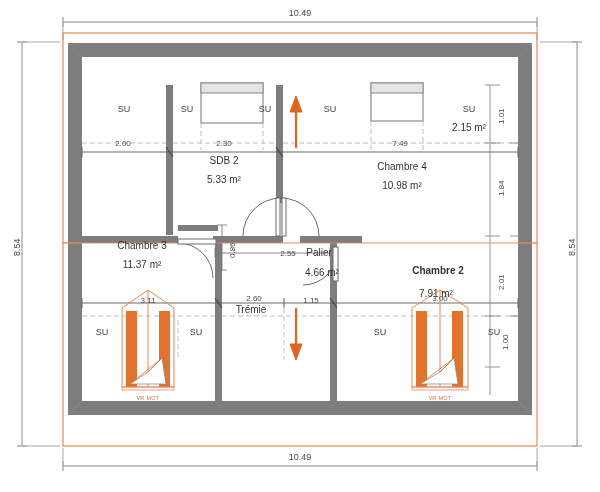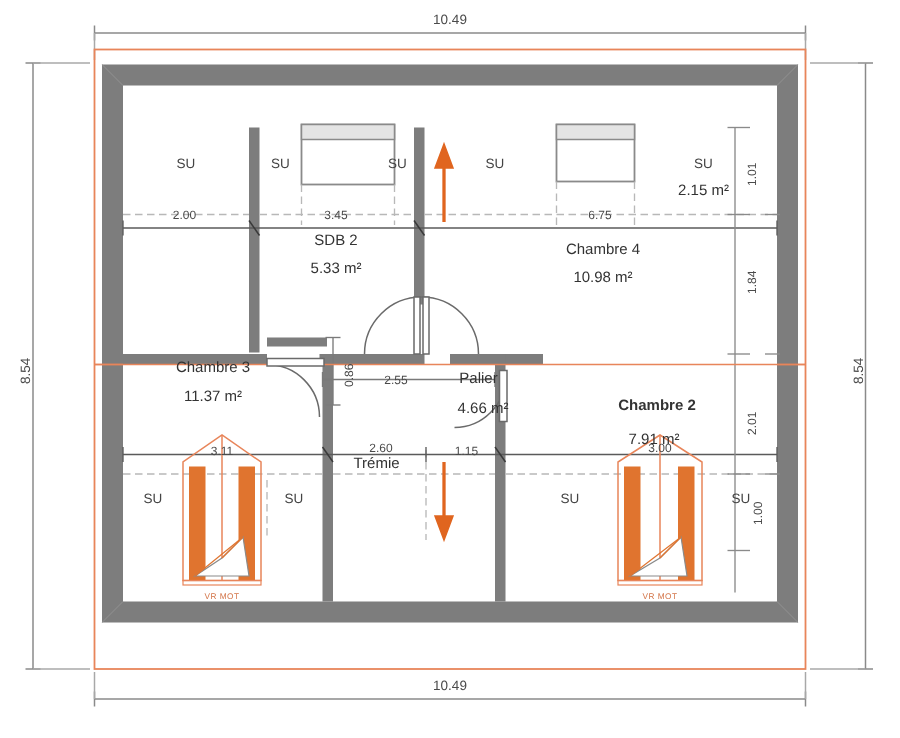--- a/index.html
+++ b/index.html
@@ -285,28 +285,28 @@
 
   <div class="lbl room-name ctr" style="left:319px; top:247px;text-align:center;">Palier</div>
   <div class="lbl room-area ctr" style="left:322px; top:267px;">4.66 m²</div>
 
   <div class="lbl room-name ctr" style="left:438px; top:265px;font-weight:bold;">Chambre 2</div>
   <div class="lbl room-area ctr" style="left:436px; top:288px;">7.91 m²</div>
 
   <div class="lbl room-name ctr" style="left:251px; top:304px;">Trémie</div>
 
   <div class="lbl dim ctr" style="left:123px; top:139px;">2.00</div>
-  <div class="lbl dim ctr" style="left:224px; top:139px;">3.45</div>
-  <div class="lbl dim ctr" style="left:400px; top:139px;">6.75</div>
+  <div class="lbl dim ctr" style="left:224px; top:139px;">2.30</div>
+  <div class="lbl dim ctr" style="left:400px; top:139px;">7.49</div>
 
   <div class="lbl dim vert" style="left:497px; top:124px;">1.01</div>
   <div class="lbl dim vert" style="left:497px; top:196px;">1.84</div>
   <div class="lbl dim vert" style="left:497px; top:290px;">2.01</div>
 
-  <div class="lbl dim ctr" style="left:264px; top:249px;">2.55</div>
+  <div class="lbl dim ctr" style="left:288px; top:249px;">2.55</div>
   <div class="lbl dim vert" style="left:228px; top:258px;">0.86</div>
 
   <div class="lbl dim ctr" style="left:148px; top:296px;">3.11</div>
   <div class="lbl dim ctr" style="left:254px; top:294px;">2.60</div>
   <div class="lbl dim ctr" style="left:311px; top:296px;">1.15</div>
   <div class="lbl dim ctr" style="left:440px; top:294px;">3.00</div>
 
   <div class="lbl dim vert" style="left:501px; top:350px;">1.00</div>
 
   <div class="lbl vrmot ctr" style="left:148px; top:395px;">VR MOT</div>

